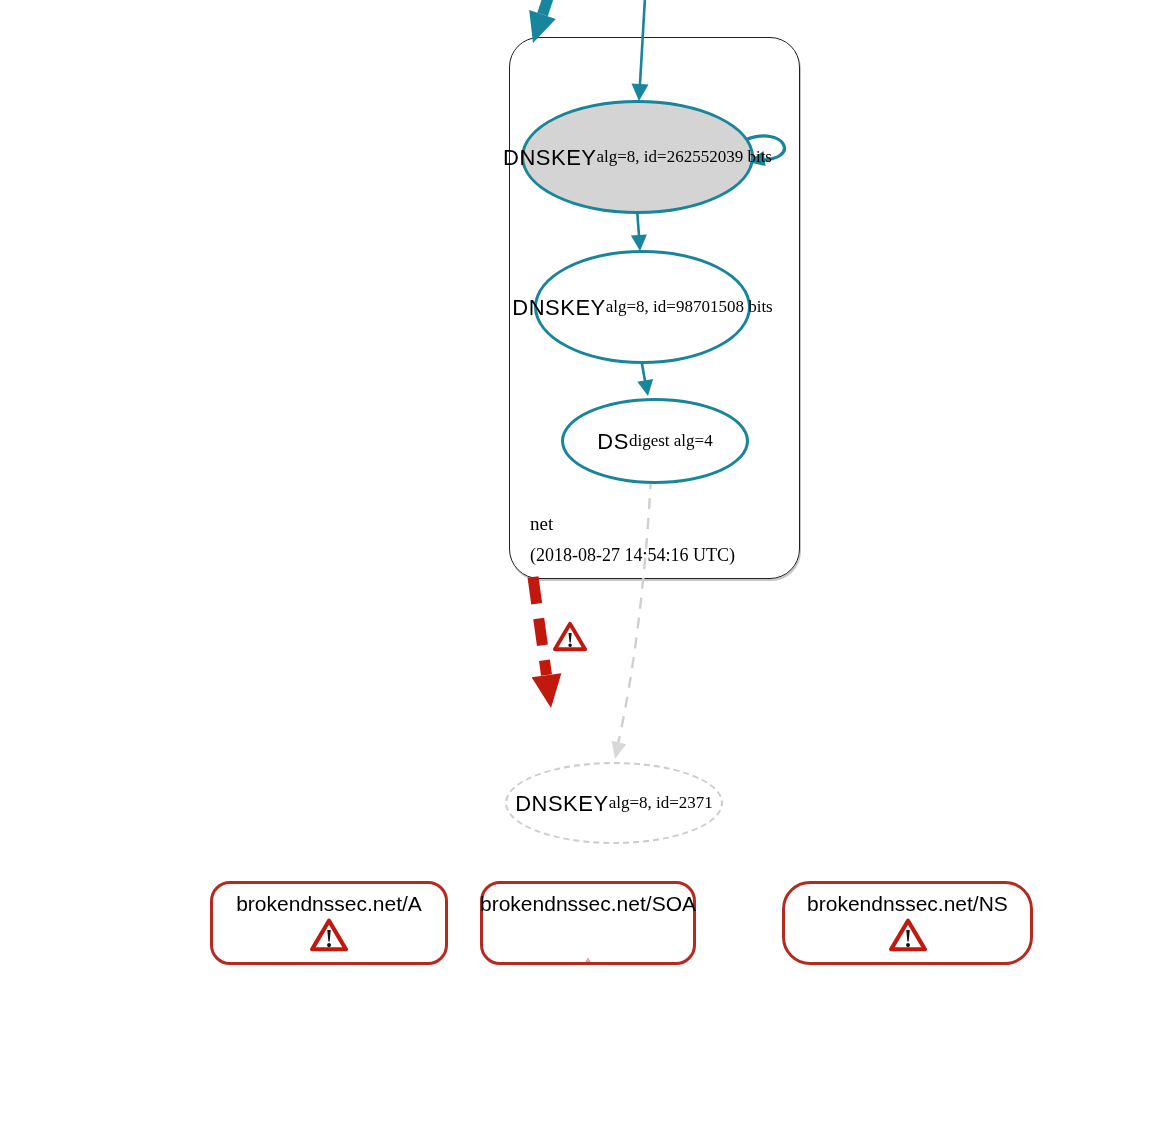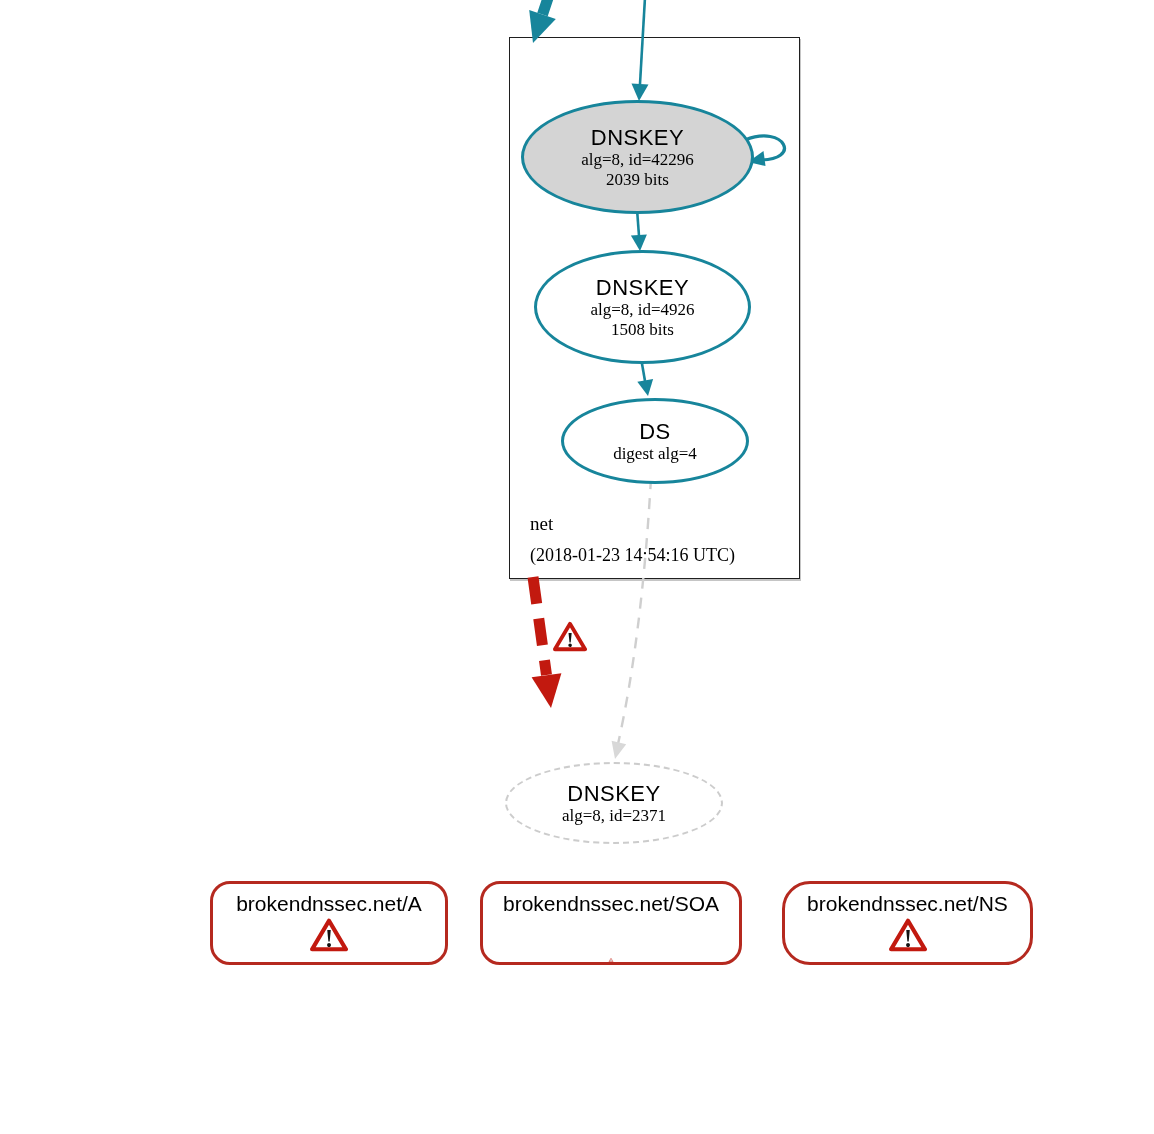--- a/index.html
+++ b/index.html
@@ -5,71 +5,71 @@
   html,body{margin:0;padding:0;background:#ffffff;}
   .canvas{
     position:relative;width:1154px;height:1134px;background:#ffffff;
     font-family:"Liberation Sans",sans-serif;color:#000;overflow:hidden;
   }
   
   .zone-box{
     position:absolute;border:1px solid #1f1f1f;background:transparent;
     box-shadow:1px 2px 0 rgba(150,150,150,.55);
   }
-  #net-box{left:509px;top:37px;width:289px;height:540px;}
+  #net-box{left:509px;top:37px;width:289px;height:540px;border-radius:30px;}
   #broken-box{left:196px;top:696px;width:854px;height:417px;}
   .zone-label{
     position:absolute;font-family:"Liberation Serif","DejaVu Serif",serif;
     font-size:19px;white-space:nowrap;
   }
   .zone-ts{
     position:absolute;font-family:"Liberation Serif","DejaVu Serif",serif;
     font-size:18px;white-space:nowrap;
   }
   #net-label{left:20px;top:475px;}
   #net-ts{left:20px;top:507px;}
   #broken-label{left:25px;top:352px;}
   #broken-ts{left:25px;top:386px;}
   
   #edges{position:absolute;left:0;top:0;width:1154px;height:1134px;pointer-events:none;}
   
   .node{
-    position:absolute;border-radius:50%;display:flex;flex-direction:column;
+    position:absolute;border-radius:50%;display:flex;
     align-items:center;justify-content:center;text-align:center;background:#fff;
   }
   .node-title{font-size:22px;line-height:25px;letter-spacing:.5px;}
   .node-sub{
     font-family:"Liberation Serif","DejaVu Serif",serif;
     font-size:17px;line-height:20px;white-space:nowrap;
   }
   #node-ksk{left:521px;top:100px;width:227px;height:108px;border:3.5px solid #17859b;background:#d4d4d4;}
   #node-zsk{left:534px;top:250px;width:211px;height:108px;border:3.5px solid #17859b;}
   #node-ds{left:561px;top:398px;width:182px;height:80px;border:3.5px solid #17859b;}
   #node-dnskey2371{left:505px;top:762px;width:214px;height:78px;border:2.5px dashed #cccccc;}
   
   .rrset{
     position:absolute;height:84px;border:3px solid #b5291f;border-radius:20px;
     background:#fff;display:flex;flex-direction:column;align-items:center;
     box-sizing:border-box;padding-top:6px;
   }
   .rrset-label{font-size:21px;line-height:28px;white-space:nowrap;}
   #rrset-a{left:210px;top:881px;width:238px;}
-  #rrset-soa{left:480px;top:881px;width:262px;gap:40px;}
+  #rrset-soa{left:480px;top:881px;width:216px;gap:40px;}
   #rrset-ns{left:782px;top:881px;width:251px;border-radius:28px;}
   .warn{display:block;}
   #warn-edge{position:absolute;left:553px;top:621px;}
 </style>
 </head>
 <body>
 
 <div class="canvas">
 
   <div class="zone-box" id="net-box">
     <div class="zone-label" id="net-label">net</div>
-    <div class="zone-ts" id="net-ts">(2018-01-23 14:54:16 UTC)</div>
+    <div class="zone-ts" id="net-ts">(2018-08-27 14:54:16 UTC)</div>
   </div>
 
 
   <svg id="edges" viewBox="0 0 1154 1134">
 
     <line x1="559" y1="-35" x2="542.5" y2="14.5" stroke="#17859b" stroke-width="11"></line>
     <polygon points="533,43 555.8,18.9 529.2,10.1" fill="#17859b"></polygon>
 
     <line x1="646" y1="-20" x2="640" y2="84" stroke="#17859b" stroke-width="2.6"></line>
     <polygon points="639,101 648.5,84.5 631.5,83.5" fill="#17859b"></polygon>
@@ -85,27 +85,27 @@
 
     <path d="M 651,478 Q 642,636 618,744" fill="none" stroke="#cfcfcf" stroke-width="2.4" stroke-dasharray="11 9"></path>
     <polygon points="615,759 626.2,744.3 611.6,740.7" fill="#d8d8d8"></polygon>
 
     <line x1="533" y1="577" x2="546.5" y2="675" stroke="#c2190f" stroke-width="11" stroke-dasharray="27 15"></line>
     <polygon points="551,708 561.4,673.3 531.6,677.3" fill="#c2190f"></polygon>
   </svg>
 
   <div class="node" id="node-ksk">
     <div class="node-title">DNSKEY</div>
-    <div class="node-sub">alg=8, id=42296</div>
+    <div class="node-sub">alg=8, id=26255</div>
     <div class="node-sub">2039 bits</div>
   </div>
 
   <div class="node" id="node-zsk">
     <div class="node-title">DNSKEY</div>
-    <div class="node-sub">alg=8, id=4926</div>
+    <div class="node-sub">alg=8, id=9870</div>
     <div class="node-sub">1508 bits</div>
   </div>
 
   <div class="node" id="node-ds">
     <div class="node-title">DS</div>
     <div class="node-sub">digest alg=4</div>
   </div>
 
   <div class="node" id="node-dnskey2371">
     <div class="node-title">DNSKEY</div>

